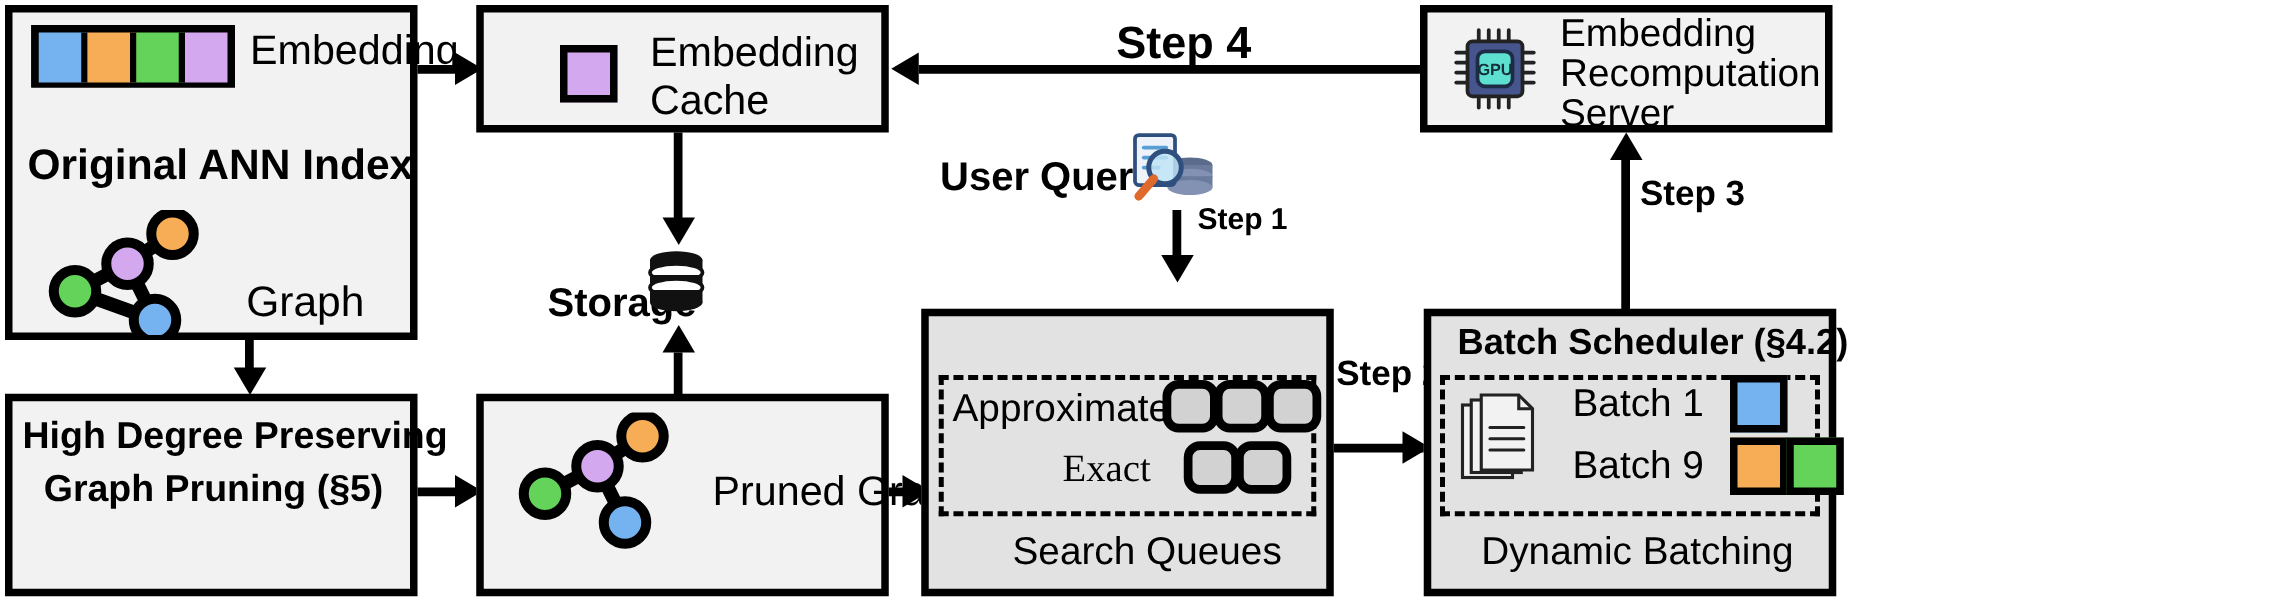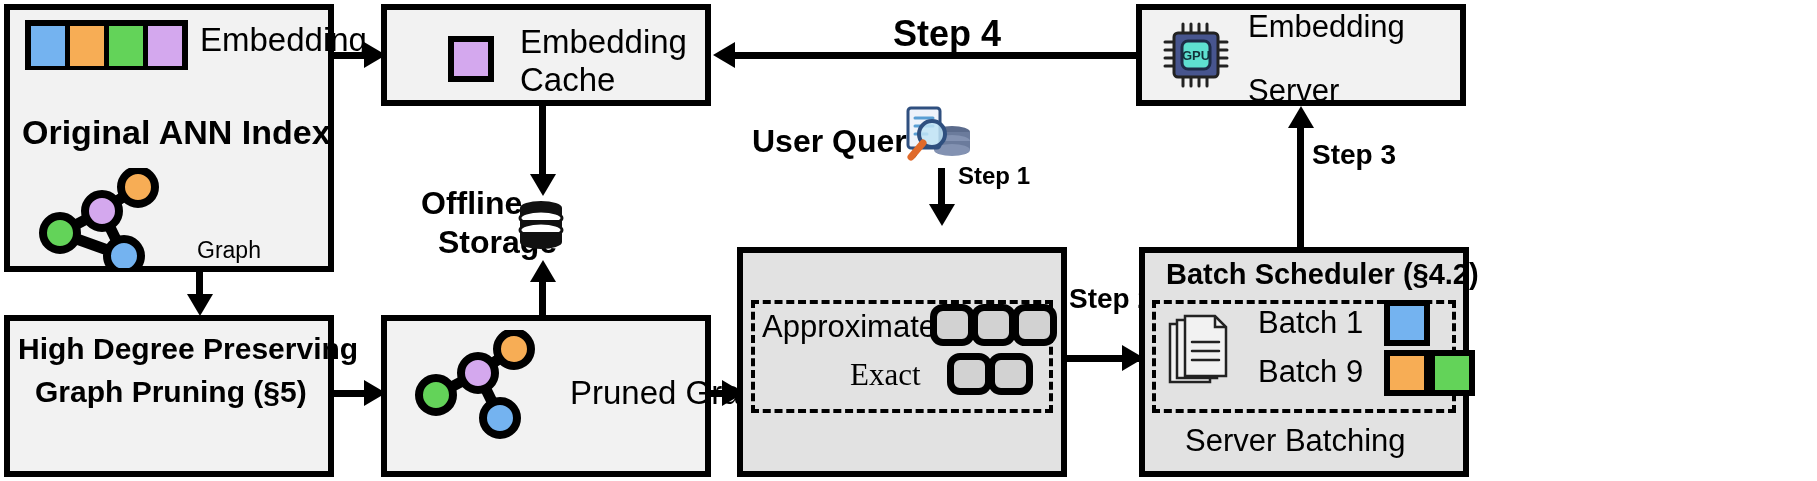--- a/index.html
+++ b/index.html
@@ -59,21 +59,21 @@
       <line x1="24" y1="65" x2="66" y2="43"></line>
       <line x1="66" y1="43" x2="102" y2="19"></line>
       <line x1="24" y1="65" x2="88" y2="88"></line>
       <line x1="66" y1="43" x2="88" y2="88"></line>
     </g>
     <circle cx="102" cy="19" r="17" fill="#f7ad55" stroke="#000" stroke-width="8"></circle>
     <circle cx="66" cy="43" r="17" fill="#d4a8ee" stroke="#000" stroke-width="8"></circle>
     <circle cx="24" cy="65" r="17" fill="#63d359" stroke="#000" stroke-width="8"></circle>
     <circle cx="88" cy="88" r="17" fill="#74b3f0" stroke="#000" stroke-width="8"></circle>
   </svg>
-  <div class="lbl" style="left:197px;top:238px;font-size:23px;text-align:right;">Graph</div>
+  <div class="lbl" style="left:197px;top:223px;font-size:34px;text-align:right;">Graph</div>
 
   <div class="box" style="left:4px;top:315px;width:330px;height:162px;"></div>
   <div class="lbl bold" style="left:18px;top:332px;font-size:30px;">High Degree Preserving</div>
   <div class="lbl bold" style="left:35px;top:375px;font-size:30px;">Graph Pruning (§5)</div>
 
   <div class="vline" style="left:196px;top:272px;height:26px;"></div>
   <div class="arrowD" style="left:187px;top:294px;"></div>
 
   <div class="hline" style="left:334px;top:390px;width:36px;"></div>
   <div class="arrowR" style="left:364px;top:380px;"></div>
@@ -99,21 +99,20 @@
   <div class="sq" style="left:448px;top:36px;width:46px;height:46px;background:#d4a8ee;"></div>
   <div class="lbl" style="left:520px;top:24px;font-size:33px;">Embedding</div>
   <div class="lbl" style="left:520px;top:62px;font-size:33px;">Cache</div>
 
   <div class="hline" style="left:334px;top:52px;width:36px;"></div>
   <div class="arrowR" style="left:364px;top:42px;"></div>
 
   <div class="vline" style="left:539px;top:106px;height:72px;"></div>
   <div class="arrowD" style="left:530px;top:174px;"></div>
 
-  <div class="lbl bold" style="left:421px;top:186px;font-size:32px;">Offline</div>
   <div class="lbl bold" style="left:406px;top:225px;font-size:32px;margin-left:32px;">Storage</div>
 
   <svg class="db" style="left:516px;top:200px;" width="50" height="58" viewBox="0 0 50 58">
     <ellipse cx="25" cy="8" rx="21" ry="7" fill="#111"></ellipse>
     <rect x="4" y="8" width="42" height="10" fill="#111"></rect>
     <ellipse cx="25" cy="18" rx="21" ry="7" fill="#fff" stroke="#111" stroke-width="3"></ellipse>
     <rect x="4" y="20" width="42" height="10" fill="#111"></rect>
     <ellipse cx="25" cy="30" rx="21" ry="7" fill="#fff" stroke="#111" stroke-width="3"></ellipse>
     <rect x="4" y="32" width="42" height="10" fill="#111"></rect>
     <ellipse cx="25" cy="42" rx="21" ry="7" fill="#111"></ellipse>
@@ -150,20 +149,21 @@
 
   <div class="lbl" style="left:762px;top:310px;font-size:31px;">Approximate</div>
   <div class="qcell" style="left:930px;top:304px;width:45px;height:42px;"></div>
   <div class="qcell" style="left:971px;top:304px;width:45px;height:42px;"></div>
   <div class="qcell" style="left:1012px;top:304px;width:45px;height:42px;"></div>
 
   <div class="lbl" style="left:850px;top:358px;font-size:31px;font-family:Liberation Serif, serif;">Exact</div>
   <div class="qcell" style="left:947px;top:353px;width:45px;height:42px;"></div>
   <div class="qcell" style="left:988px;top:353px;width:45px;height:42px;"></div>
 
+  <div class="lbl" style="left:810px;top:424px;font-size:31px;">Search Queues</div>
 
   <div class="hline" style="left:1067px;top:355px;width:72px;"></div>
   <div class="arrowR" style="left:1122px;top:345px;"></div>
   <div class="lbl bold" style="left:1069px;top:283px;font-size:28px;">Step 2</div>
 
   <div class="box shaded" style="left:1139px;top:247px;width:330px;height:230px;"></div>
   <div class="lbl bold" style="left:1166px;top:258px;font-size:29px;">Batch Scheduler (§4.2)</div>
 
   <div class="dashed" style="left:1152px;top:300px;width:304px;height:113px;"></div>
 
@@ -179,21 +179,21 @@
     </g>
   </svg>
 
   <div class="lbl" style="left:1258px;top:306px;font-size:31px;">Batch 1</div>
   <div class="sq" style="left:1384px;top:300px;width:46px;height:46px;background:#74b3f0;"></div>
 
   <div class="lbl" style="left:1258px;top:355px;font-size:31px;">Batch 9</div>
   <div class="sq" style="left:1384px;top:350px;width:46px;height:46px;background:#f7ad55;"></div>
   <div class="sq" style="left:1429px;top:350px;width:46px;height:46px;background:#63d359;"></div>
 
-  <div class="lbl" style="left:1185px;top:424px;font-size:31px;">Server Batching</div>
+  <div class="lbl" style="left:1185px;top:424px;font-size:31px;">Dynamic Batching</div>
 
   <div class="vline" style="left:1297px;top:128px;height:120px;"></div>
   <div class="arrowU" style="left:1288px;top:106px;"></div>
   <div class="lbl bold" style="left:1312px;top:139px;font-size:28px;">Step 3</div>
 
   <div class="box" style="left:1136px;top:4px;width:330px;height:102px;"></div>
 
   <svg style="position:absolute;left:1163px;top:22px;" width="66" height="66" viewBox="0 0 66 66">
     <g stroke="#222" stroke-width="3" stroke-linecap="round">
       <line x1="20" y1="2" x2="20" y2="11"></line>
@@ -212,19 +212,20 @@
         <line x1="55" y1="28" x2="64" y2="28"></line>
       <line x1="55" y1="36" x2="64" y2="36"></line>
         <line x1="55" y1="44" x2="64" y2="44"></line>
     </g>
     <rect x="11" y="11" width="44" height="44" rx="4" fill="#47558e" stroke="#222" stroke-width="3"></rect>
     <rect x="19" y="19" width="28" height="28" rx="6" fill="#5ee0d0" stroke="#1d2b45" stroke-width="3"></rect>
     <text x="33" y="38" font-family="'Liberation Sans',sans-serif" font-size="13" font-weight="bold" fill="#12313a" text-anchor="middle">GPU</text>
   </svg>
 
   <div class="lbl" style="left:1248px;top:10px;font-size:31px;">Embedding</div>
+  <div class="lbl" style="left:1248px;top:42px;font-size:31px;">Recomputation</div>
   <div class="lbl" style="left:1248px;top:74px;font-size:31px;">Server</div>
 
   <div class="hline" style="left:735px;top:52px;width:403px;"></div>
   <div class="arrowL" style="left:713px;top:42px;"></div>
   <div class="lbl bold" style="left:893px;top:14px;font-size:36px;">Step 4</div>
 
 </div>
 
 </body></html>

